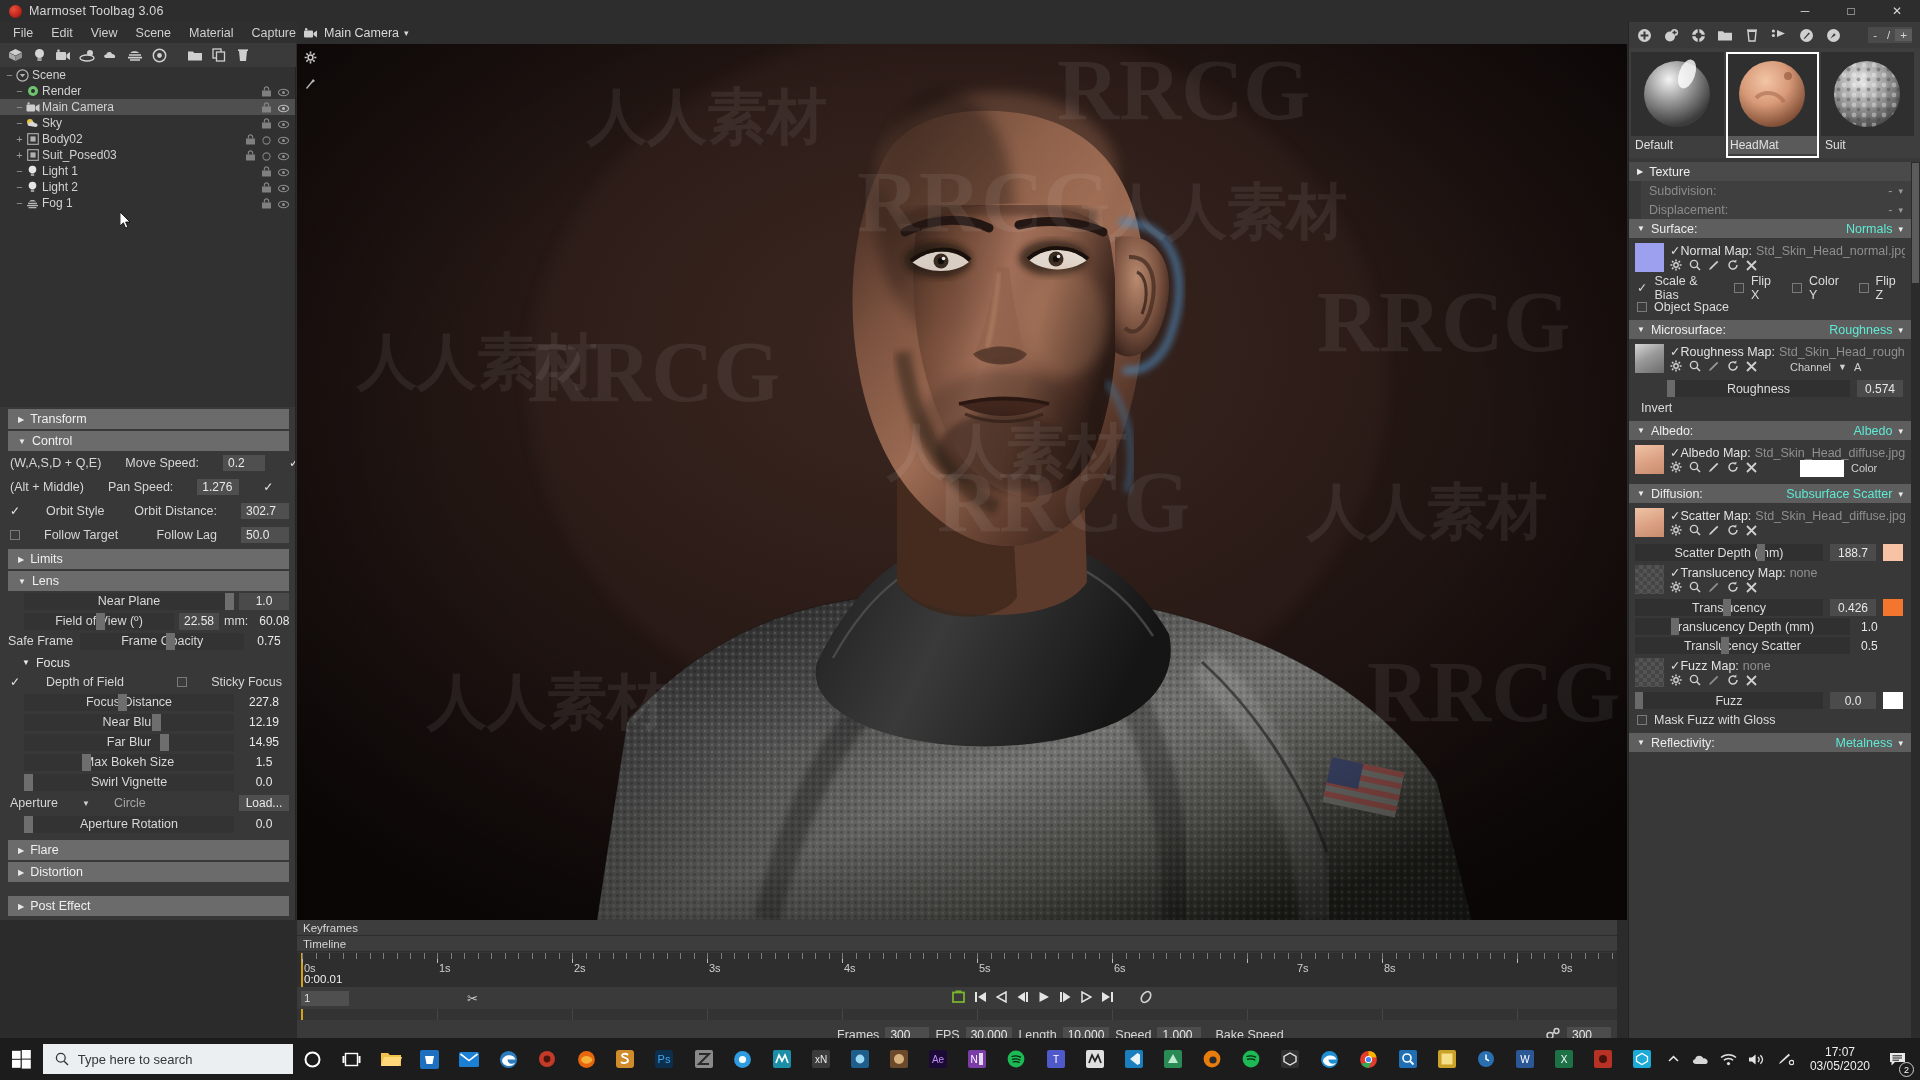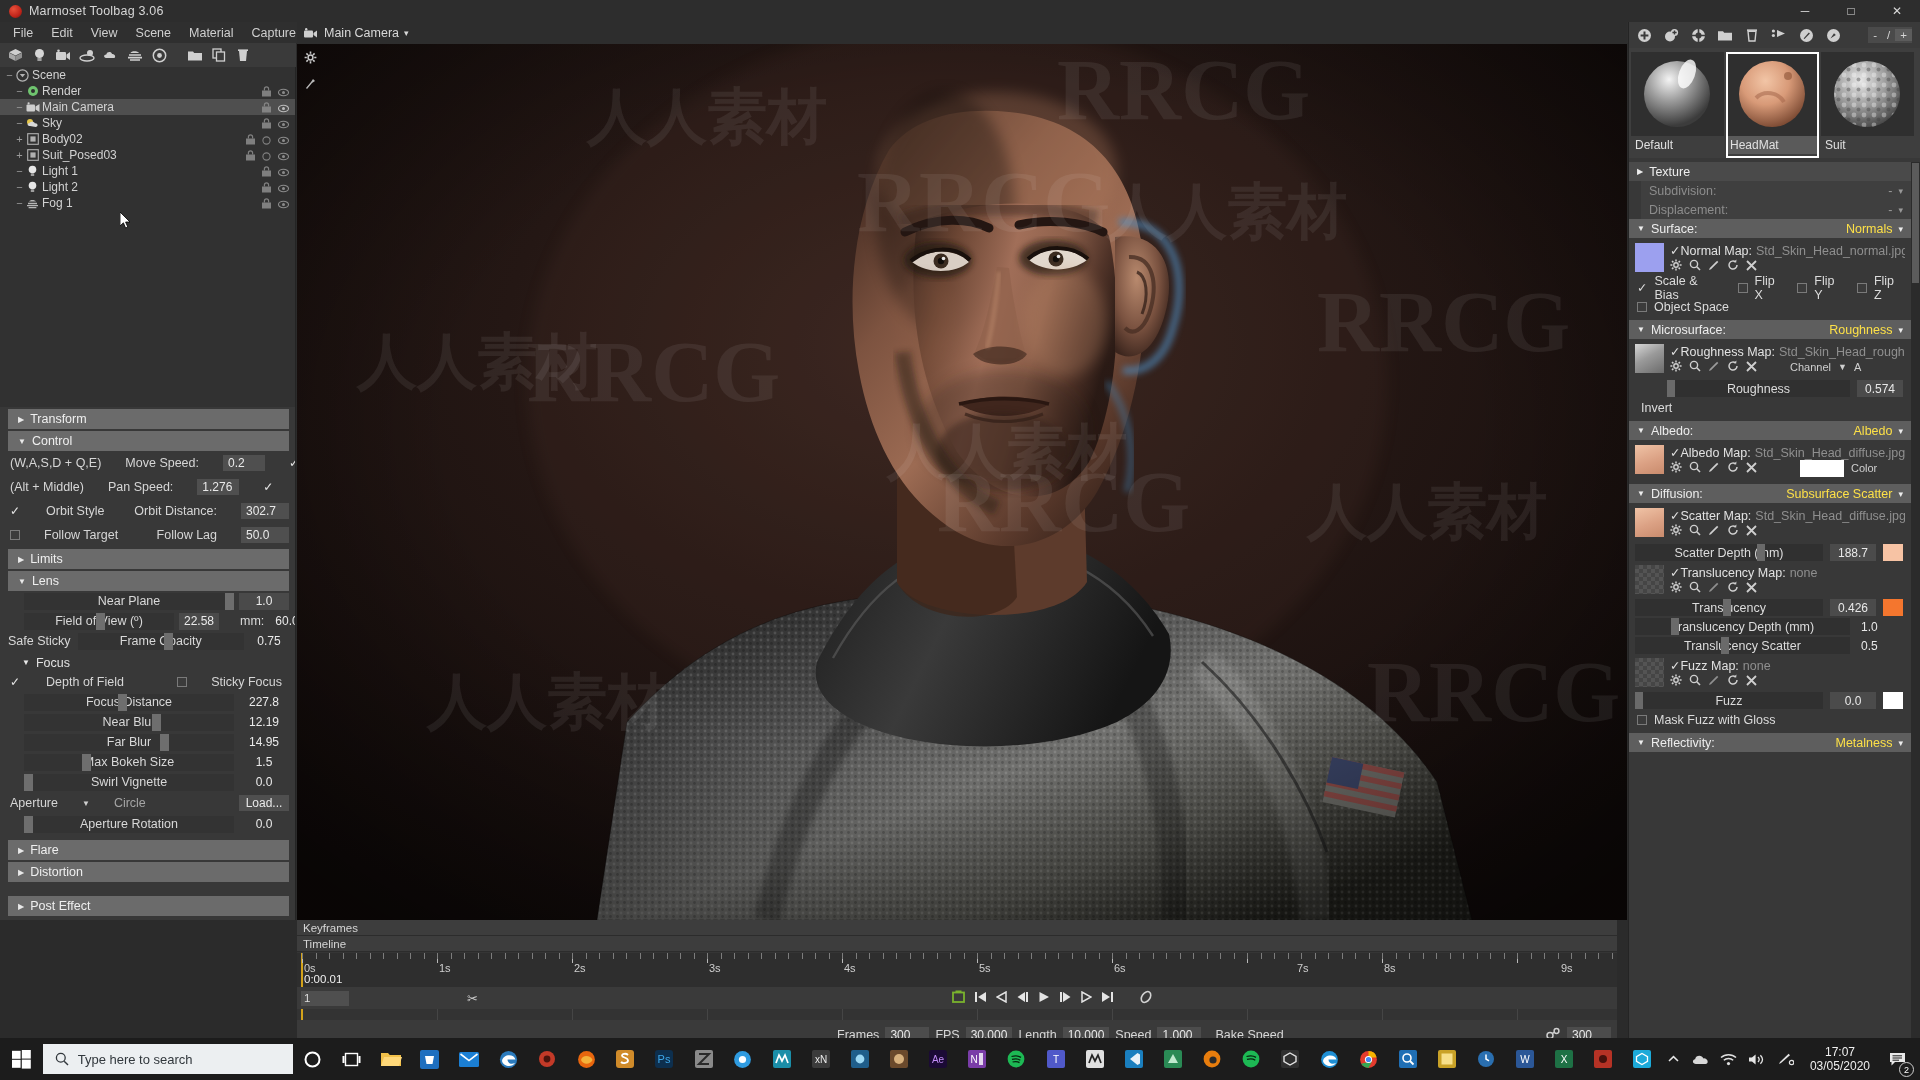--- a/index.html
+++ b/index.html
@@ -138,21 +138,21 @@
   .matcard .mname { font-size:12px; color:#e0e0e0; padding:2px 4px; height:18px; }
   .matcard.sel { outline:2px solid #ffffff; outline-offset:-2px; }
   .matcard.sel .mname { background:#5a5a5a; }
 
   #matprops { position:absolute; left:0; top:140px; width:282px; bottom:0;
      overflow:hidden; }
   .mp-head { height:19px; background:#5e5e5e; color:#ededed; font-size:12.5px;
      display:flex; align-items:center; padding:0 8px; }
   .mp-head.dim { background:#3f3f3f; color:#8c8c8c;margin-left:12px; }
   .mp-head .tri { margin-right:6px; font-size:8px; }
-  .mp-head .right { margin-left:auto; color:#fde047; }
+  .mp-head .right { margin-left:auto; color:#5eead4; }
   .mp-head.dim .right { color:#9a9a9a; }
   .mapblock { display:flex; padding:5px 6px 4px 6px; gap:6px; }
   .mapthumb { width:29px; height:29px; flex:0 0 29px; background:#9ca0ef; }
   .mapthumb.checker { background:
       linear-gradient(45deg,#545454 25%,transparent 25%,transparent 75%,#545454 75%),
       linear-gradient(45deg,#545454 25%,#454545 25%,#454545 75%,#545454 75%);
     background-size:8px 8px; background-position:0 0,4px 4px; }
   .mapthumb.skin { background:linear-gradient(160deg,#f0c3a6 0%,#dba184 55%,#c98b6d 100%);}
   .mapthumb.rough { background:linear-gradient(150deg,#d8d8d8 0%,#9a9a9a 45%,#6b6b6b 100%);}
   .maplines { flex:1; min-width:0; }
@@ -729,26 +729,26 @@
     </span>
     <span class="sliderval">1.0</span>
   </div>
 
   <div class="sliderrow">
     <span class="slider" style="flex:0 0 150px;">
       <span class="knob" style="left:72px;"></span>
       <span>Field of View (º)</span>
     </span>
     <span class="sliderval" style="flex:0 0 40px;width:40px;">22.58</span>
-    <span style="font-size:12.5px;color:#d8d8d8;margin-left:16px;">mm:</span>
+    <span style="font-size:12.5px;color:#d8d8d8;">mm:</span>
     <span class="sliderval" style="flex:0 0 42px;width:42px;background:transparent;">60.08</span>
   </div>
 
   <div class="sliderrow" style="padding-left:8px;">
-    <span style="font-size:12.5px;color:#d8d8d8;flex:0 0 auto;">Safe Sticky</span>
+    <span style="font-size:12.5px;color:#d8d8d8;flex:0 0 auto;">Safe Frame</span>
     <span class="slider">
       <span class="knob" style="left:86px;"></span>
       <span>Frame Opacity</span>
     </span>
     <span class="sliderval" style="flex:0 0 40px;width:40px;background:transparent;">0.75</span>
   </div>
 
   <div class="sect-head sub">
     <span class="tri">▼</span>
     <span>Focus</span>
@@ -1216,21 +1216,21 @@
         </div>
       </div>
     </div>
 
     <div class="mp-row">
       <span>✓</span>
       <span>Scale &amp; Bias</span>
       <span class="chk" style="margin-left:10px;"></span>
       <span>Flip X</span>
       <span class="chk" style="margin-left:6px;"></span>
-      <span>Flip Y</span>
+      <span>Color Y</span>
       <span class="chk" style="margin-left:6px;"></span>
       <span>Flip Z</span>
     </div>
     <div class="mp-row">
       <span class="chk"></span>
       <span>Object Space</span>
     </div>
 
     <div class="mp-head" style="margin-top:4px;">
       <span class="tri">▼</span>

